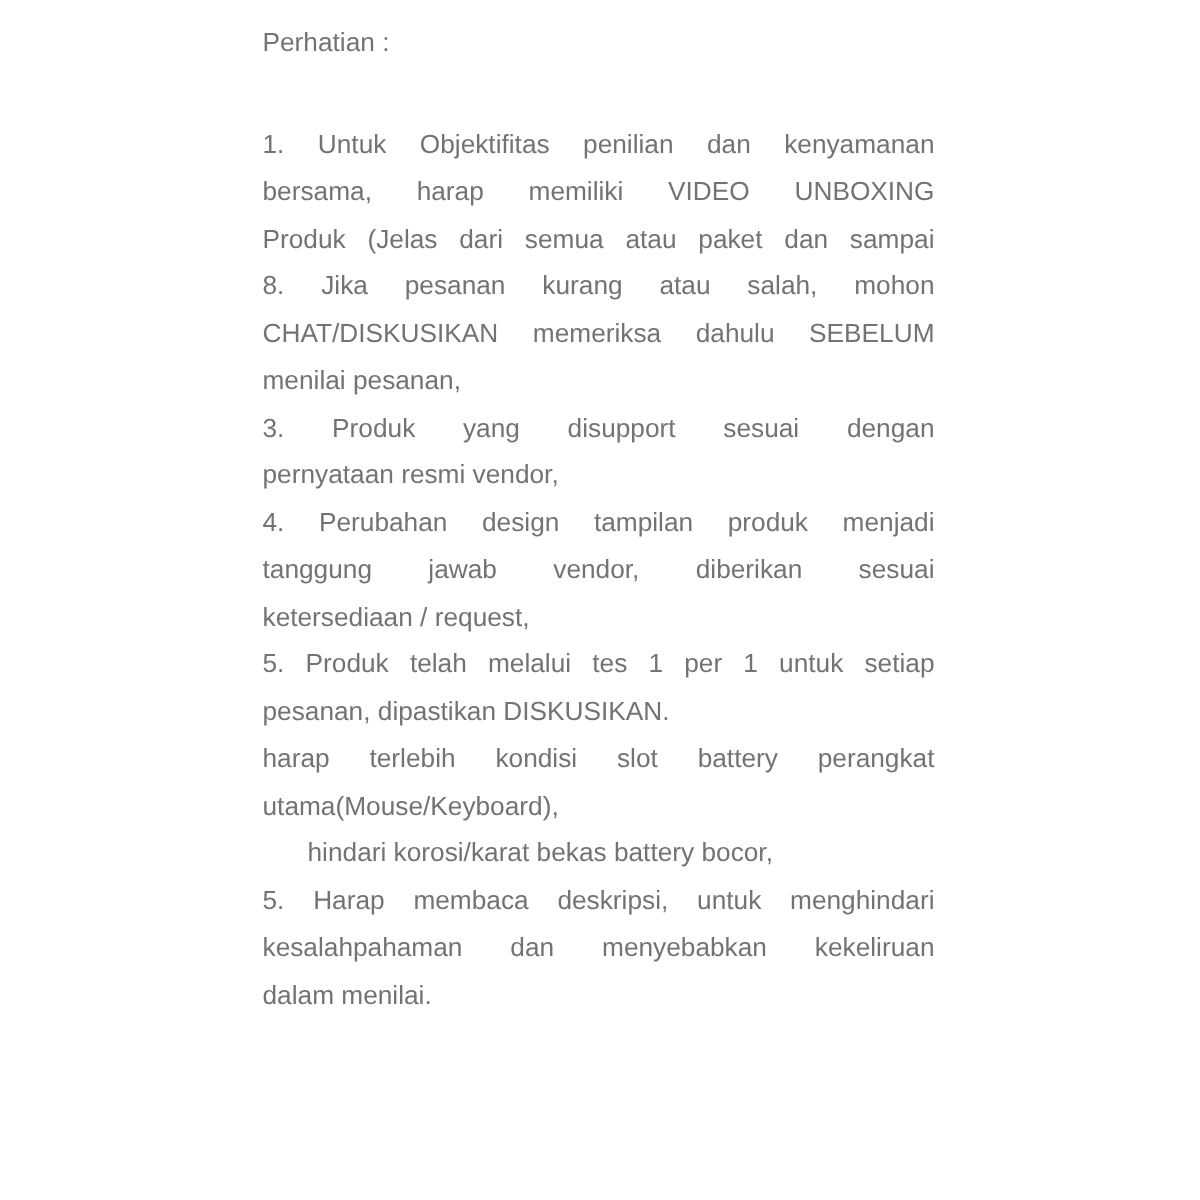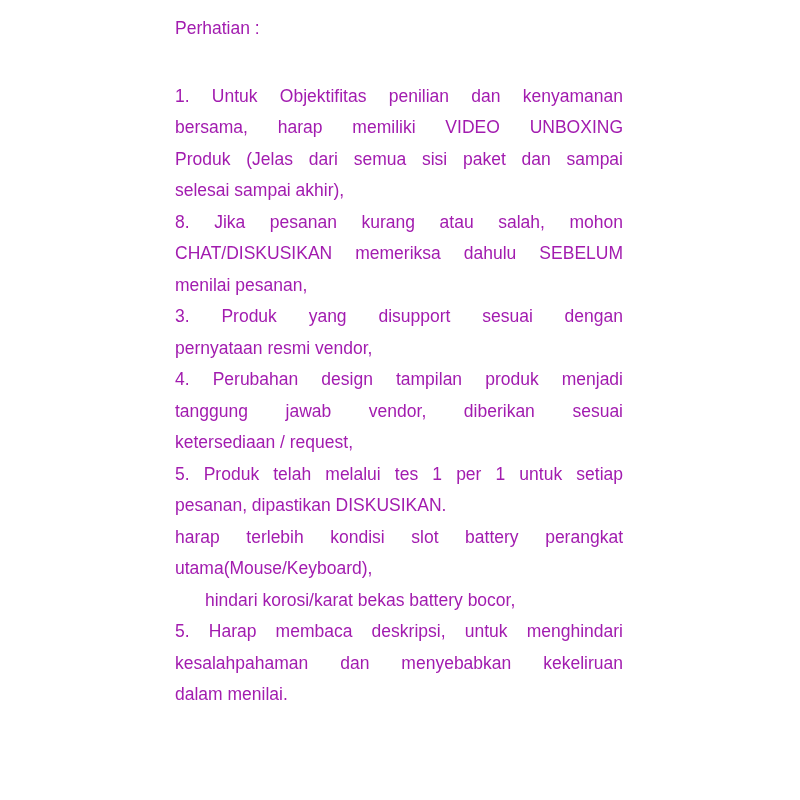--- a/index.html
+++ b/index.html
@@ -15,21 +15,21 @@
     overflow: hidden;
   }
   .text-block {
     position: absolute;
     left: 175px;
     top: 13px;
     width: 448px;
     font-family: "Liberation Sans", "DejaVu Sans", sans-serif;
     font-size: 17.5px;
     line-height: 31.5px;
-    color: #a21caf;
+    color: #737373;
     font-weight: 400;
   }
   .title {
     text-align: left;
     margin-bottom: 36px;
     white-space: pre;
   }
   .line {
     text-align: left;
   }
@@ -42,22 +42,21 @@
   }
 </style>
 </head>
 <body>
 
 <div class="page">
   <div class="text-block">
     <div class="title">Perhatian :</div>
     <div class="line j">1. Untuk Objektifitas penilian dan kenyamanan</div>
     <div class="line j">bersama, harap memiliki VIDEO UNBOXING</div>
-    <div class="line j">Produk (Jelas dari semua sisi paket dan sampai</div>
-    <div class="line">selesai sampai akhir),</div>
+    <div class="line j">Produk (Jelas dari semua atau paket dan sampai</div>
     <div class="line j">8. Jika pesanan kurang atau salah, mohon</div>
     <div class="line j">CHAT/DISKUSIKAN memeriksa dahulu SEBELUM</div>
     <div class="line">menilai pesanan,</div>
     <div class="line j">3. Produk yang disupport sesuai dengan</div>
     <div class="line">pernyataan resmi vendor,</div>
     <div class="line j">4. Perubahan design tampilan produk menjadi</div>
     <div class="line j">tanggung jawab vendor, diberikan sesuai</div>
     <div class="line">ketersediaan / request,</div>
     <div class="line j">5. Produk telah melalui tes 1 per 1 untuk setiap</div>
     <div class="line">pesanan, dipastikan DISKUSIKAN.</div>

